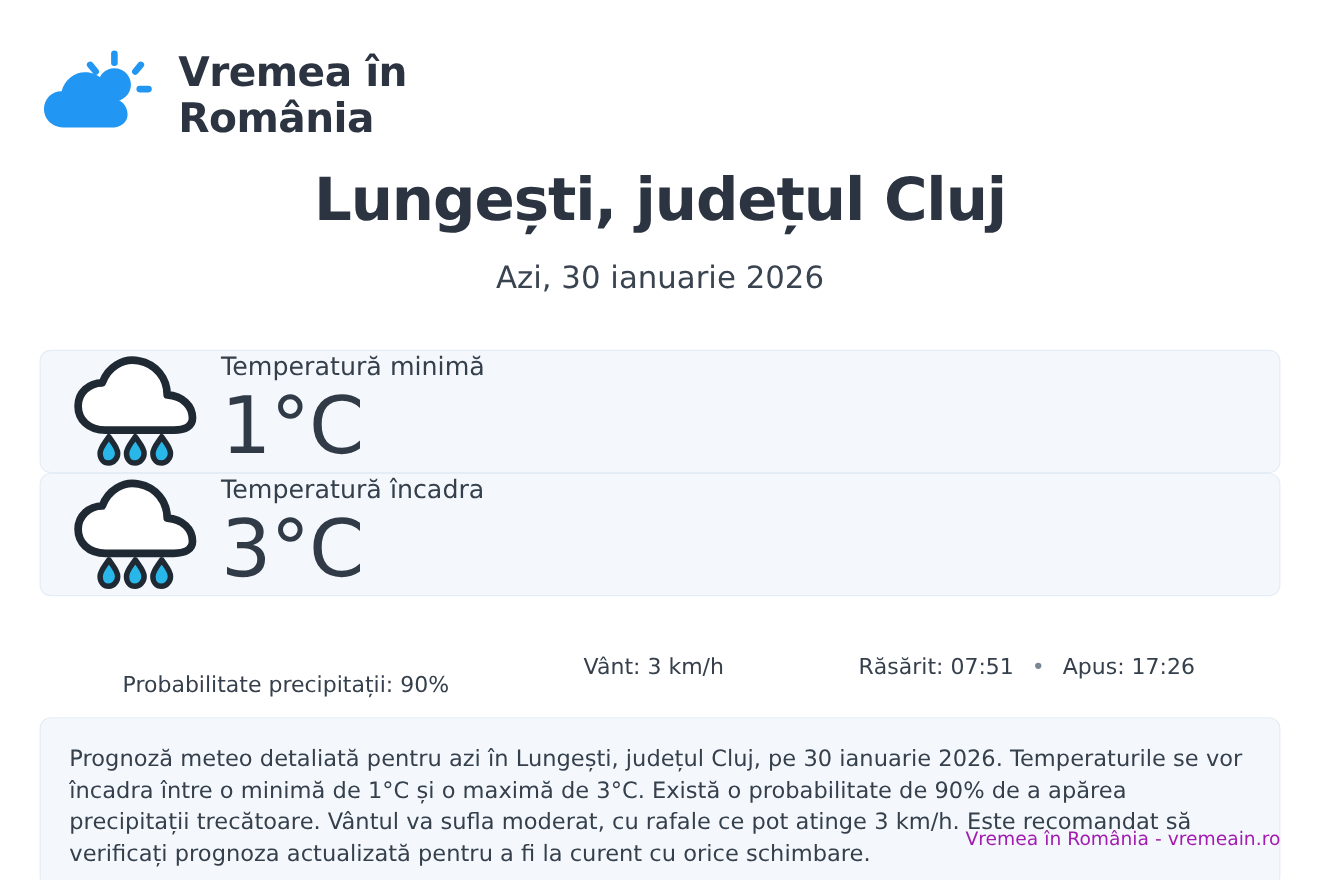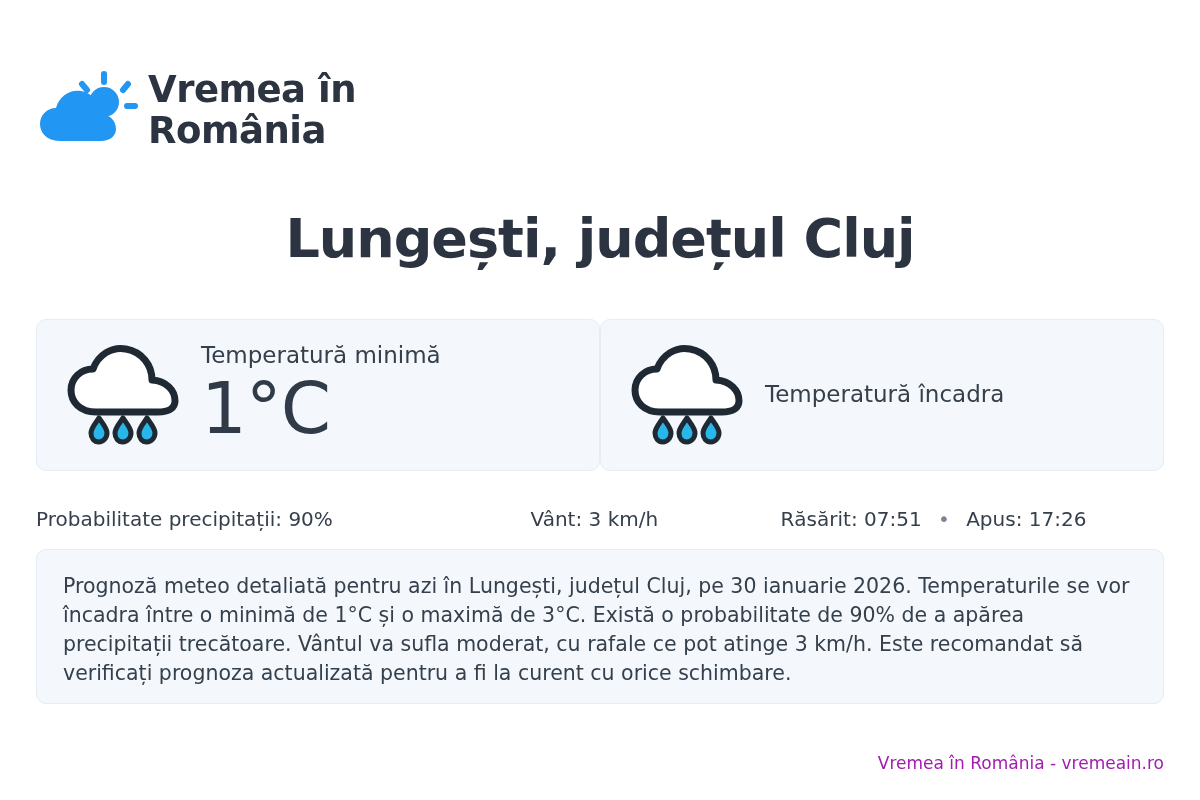--- a/index.html
+++ b/index.html
@@ -13,55 +13,56 @@
   .page {
     position: relative;
     width: 1200px;
     height: 800px;
     padding: 0 36px;
   }
 
   
   .brand {
     display: flex;
-    align-items: flex-start;
-    gap: 8px;
-    padding-top: 69px;
+    align-items: flex-end;
+    gap: 22px;
+    padding-top: 44px;
   }
   .brand-logo { width: 104px; height: 84px; flex: 0 0 auto; }
   .brand-title {
     font-size: 37px;
     line-height: 1.12;
     font-weight: 700;
     color: #2b3440;
     letter-spacing: -0.5px;
     max-width: 300px;
   }
 
   
   .location-title {
     text-align: center;
     font-size: 54px;
     font-weight: 700;
     color: #2b3440;
     letter-spacing: -1px;
-    margin-top: 54px;
+    margin-top: 22px;
   }
   .date-line {
     text-align: center;
     font-size: 28px;
     font-weight: 400;
     color: #3a4450;
     margin-top: 23px;
   }
 
   
   .temp-row {
     display: flex;
     margin-top: 49px;
+    flex-direction: column;
   }
   .temp-card {
     flex: 1 1 0;
     height: 152px;
     background: #f4f8fd;
     border: 1px solid #e4ecf5;
     border-radius: 10px;
     display: flex;
     align-items: center;
     padding: 0 20px 0 26px;
@@ -84,21 +85,21 @@
   }
 
   
   .stats-row {
     display: flex;
     align-items: center;
     margin-top: 36px;
     font-size: 20px;
     color: #35404c;
   }
-  .stat-left { flex: 0 0 33%; text-align: left; }
+  .stat-left { flex: 0 0 33%; text-align: right; margin-top: 32px; }
   .stat-mid { flex: 0 0 33%; text-align: center; }
   .stat-right { flex: 1 1 auto; text-align: left; }
   .stat-sep { padding: 0 10px; color: #7a8694; }
 
   
   .desc-panel {
     margin-top: 18px;
     background: #f4f8fd;
     border: 1px solid #e4ecf5;
     border-radius: 10px;
@@ -135,20 +136,21 @@
           <line x1="99" y1="37" x2="91" y2="37"></line>
           <line x1="46" y1="15" x2="51" y2="21"></line>
         </g>
         <path d="M24 72 C10 72 4 63 4 55 C4 46 11 39 20 39 C23 27 34 20 45 22 C57 24 64 34 64 45 C74 45 80 52 80 60 C80 67 74 72 65 72 Z" fill="#2196f3"></path>
       </svg>
     </span>
     <div class="brand-title">Vremea în România</div>
   </div>
 
   <h1 class="location-title">Lungești, județul Cluj</h1>
+  <div class="date-line">Azi, 30 ianuarie 2026</div>
 
   <div class="temp-row">
 
     <div class="temp-card">
       <span class="temp-icon">
         <svg viewBox="0 0 120 110" width="120" height="110" xmlns="http://www.w3.org/2000/svg">
           <path d="M33 72 C17 72 8 62 8 50 C8 38 18 29 30 29 C35 15 49 6 63 9 C79 12 89 25 89 40 C103 41 112 50 112 61 C112 68 106 72 95 72 Z" fill="#ffffff" stroke="#1f2933" stroke-width="7" stroke-linejoin="round"></path>
           <g fill="#29b6e8" stroke="#1f2933" stroke-width="5" stroke-linejoin="round">
             <path d="M36 78 C40 84 44 88 44 93 C44 98 40 102 36 102 C31 102 28 98 28 93 C28 88 32 84 36 78 Z"></path>
             <path d="M60 78 C64 84 68 88 68 93 C68 98 64 102 60 102 C55 102 52 98 52 93 C52 88 56 84 60 78 Z"></path>
@@ -168,20 +170,21 @@
           <path d="M33 72 C17 72 8 62 8 50 C8 38 18 29 30 29 C35 15 49 6 63 9 C79 12 89 25 89 40 C103 41 112 50 112 61 C112 68 106 72 95 72 Z" fill="#ffffff" stroke="#1f2933" stroke-width="7" stroke-linejoin="round"></path>
           <g fill="#29b6e8" stroke="#1f2933" stroke-width="5" stroke-linejoin="round">
             <path d="M36 78 C40 84 44 88 44 93 C44 98 40 102 36 102 C31 102 28 98 28 93 C28 88 32 84 36 78 Z"></path>
             <path d="M60 78 C64 84 68 88 68 93 C68 98 64 102 60 102 C55 102 52 98 52 93 C52 88 56 84 60 78 Z"></path>
             <path d="M84 78 C88 84 92 88 92 93 C92 98 88 102 84 102 C79 102 76 98 76 93 C76 88 80 84 84 78 Z"></path>
           </g>
         </svg>
       </span>
       <div class="temp-text">
         <div class="temp-label">Temperatură încadra</div>
+        <div class="temp-value">3°C</div>
       </div>
     </div>
 
   </div>
 
   <div class="stats-row">
     <div class="stat-left">Probabilitate precipitații: 90%</div>
     <div class="stat-mid">Vânt: 3 km/h</div>
     <div class="stat-right">
       <span>Răsărit: 07:51</span>

